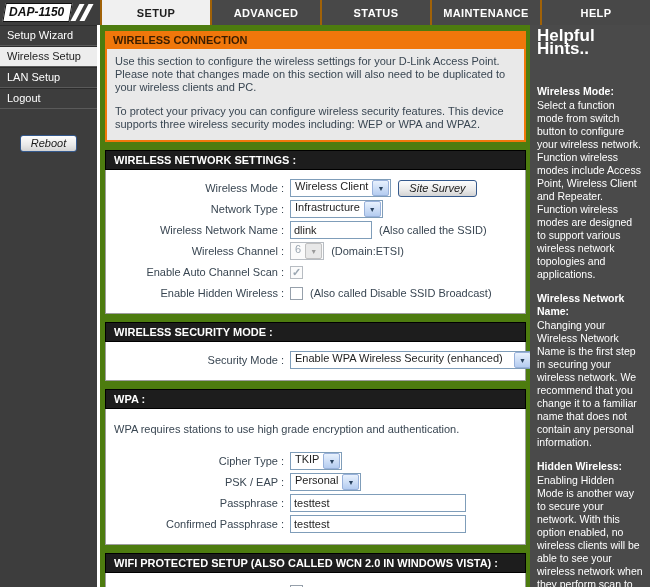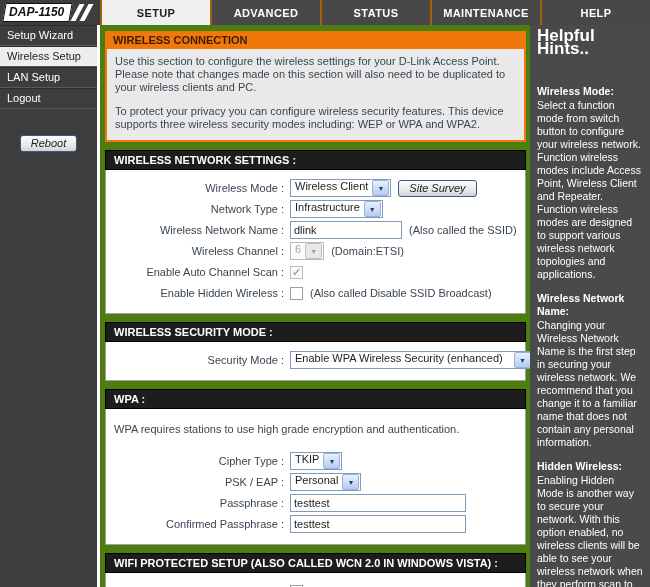--- a/index.html
+++ b/index.html
@@ -43,21 +43,21 @@
 
   .fake-select{display:inline-flex;align-items:flex-start;justify-content:space-between;border:1px solid #7f9db9;background:#fff;height:18px;box-sizing:border-box;cursor:default;}
   .fake-select .txt{padding:0 4px;white-space:nowrap;color:#1e1e1e;}
   .fake-select .arrow{width:15px;height:14px;margin-right:1px;display:flex;align-items:center;justify-content:center;background:linear-gradient(180deg,#e8f1fd,#b4ccf0);border:1px solid #98b1da;border-radius:2px;color:#2a4songs0;color:#29425e;font-size:7px;flex-shrink:0;}
   .fake-select.disabled{border-color:#b7bcc2;background:#fbfbfb;}
   .fake-select.disabled .txt{color:#9aa6b1;}
   .fake-select.disabled .arrow{background:#e8e8e8;border-color:#c0c0c0;color:#9a9a9a;}
   .fake-select.wide{width:243px;}
 
   .text-input{height:18px;box-sizing:border-box;border:1px solid #7f9db9;font-family:"Liberation Sans",sans-serif;font-size:11px;padding:0 3px;color:#1e1e1e;}
-  .w-ssid{width:112px;}
+  .w-ssid{width:82px;}
   .w-pass{width:176px;}
 
   .checkbox{width:13px;height:13px;border:1px solid #96a0ab;background:#fff;display:inline-flex;align-items:center;justify-content:center;font-size:11px;font-weight:bold;line-height:11px;box-sizing:border-box;cursor:default;}
   .checkbox.gray{color:#9aa6b1;background:#fbfbfb;border-color:#b7bcc2;}
   .checkbox.green{color:#1f8c1f;}
 
   .xp-btn{display:inline-block;background:linear-gradient(180deg,#fdfdfd,#e9e9e9 60%,#d3d3d3);border:1px solid #35598c;border-radius:3px;padding:1px 10px 2px;font-family:"Liberation Sans",sans-serif;font-size:11px;color:#1a1a1a;cursor:default;font-style:italic;}
 </style>
 </head>
 <body>

